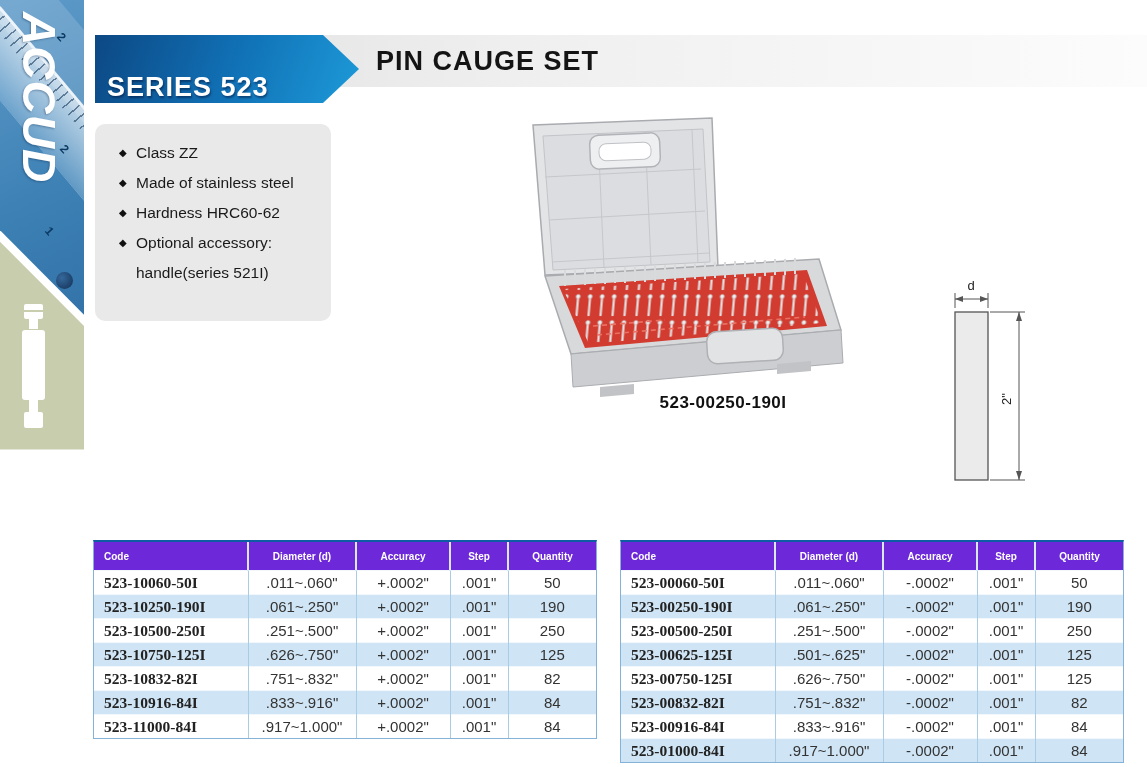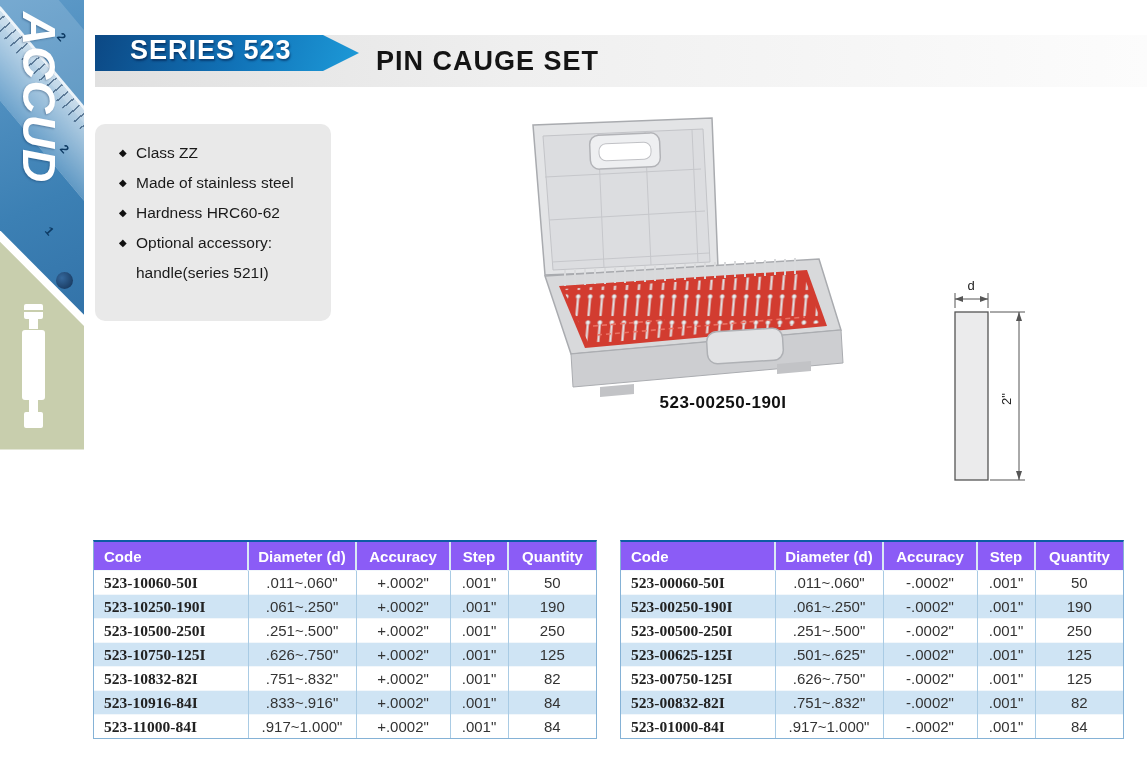--- a/index.html
+++ b/index.html
@@ -27,24 +27,24 @@
      font-style:italic;font-weight:bold;font-size:46px;letter-spacing:1px;color:#fff;
      text-shadow:1px 1px 2px rgba(10,40,80,0.35);white-space:nowrap;}
   .sidebar-green{position:absolute;inset:0;background:#c8cead;
      clip-path:polygon(0 53%,100% 71.5%,100% 98.6%,0 98.6%);}
   .pin-icon-svg{position:absolute;left:16px;top:300px;}
 
   
   .band{position:absolute;left:95px;top:35px;width:1052px;height:52px;}
   .band-bg{position:absolute;inset:0;
      background:linear-gradient(90deg,#e0e0e0 0%,#efefef 40%,#fcfcfc 100%);}
-  .series-arrow{position:absolute;left:0;top:0;width:264px;height:36px;box-sizing:border-box;
+  .series-arrow{position:absolute;left:0;top:0;width:264px;height:68px;box-sizing:border-box;
      clip-path:polygon(0 0,228px 0,100% 50%,228px 100%,0 100%);
      background:linear-gradient(110deg,#0c4884 0%,#1173b8 55%,#1d9ad8 100%);
-     display:flex;align-items:flex-start;padding-left:35px;}
+     display:flex;align-items:flex-end;padding-left:12px;}
   .series-label{font-size:27px;font-weight:bold;color:#fff;letter-spacing:1px;
      text-shadow:1px 2px 2px rgba(0,20,60,0.5);}
   .band-title{position:absolute;left:281px;top:0;line-height:52px;font-size:27px;
      font-weight:bold;color:#141414;letter-spacing:1px;}
 
   
   .features-box{position:absolute;left:95px;top:124px;width:236px;height:197px;
      background:#e9e9e9;border-radius:10px;box-sizing:border-box;padding:14px 10px 0 24px;}
   .feat{display:flex;align-items:flex-start;}
   .feat .bullet{font-size:10px;line-height:30px;color:#111;width:17px;flex:none;}
@@ -57,21 +57,21 @@
 
   
   .diagram-svg{position:absolute;left:930px;top:278px;}
   .dim-line{stroke:#555;stroke-width:1;fill:none;}
   .dim-text{font-family:"Liberation Sans",sans-serif;font-size:13px;fill:#222;}
 
   
   .tbl{position:absolute;top:540px;border:1px solid #85b2d6;border-top:2px solid #0e5ca4;}
   .tbl-left{left:93px;} .tbl-right{left:620px;}
   .tbl table{border-collapse:collapse;table-layout:fixed;width:502px;}
-  .tbl th{background:#8b5cf6;color:#fff;font-size:15px;font-weight:bold;height:28px;
+  .tbl th{background:#6d28d9;color:#fff;font-size:10px;font-weight:bold;height:28px;
      padding:0 4px;text-align:center;}
   .tbl th.code{text-align:left;padding-left:10px;}
   .tbl th + th{border-left:2px solid #d9e8f4;margin-top:25px;}
   .tbl td{height:23px;font-size:15px;color:#333;text-align:center;padding:0 4px;
      background:#fff;border-top:1.5px solid #f2f7fb;}
   .tbl td + td{border-left:1px solid #a9cbe4;}
   .tbl td.code{text-align:left;padding-left:10px;font-weight:bold;color:#222;font-size:15.5px;font-family:Liberation Serif, serif;}
   .tbl tbody tr:nth-child(even) td{background:#cfe4f4;}
 </style>
 </head>
@@ -333,20 +333,27 @@
             <td>125</td>
           </tr>
           <tr>
             <td class="code">523-00832-82I</td>
             <td>.751~.832"</td>
             <td>-.0002"</td>
             <td>.001"</td>
             <td>82</td>
           </tr>
           <tr>
+            <td class="code">523-00916-84I</td>
+            <td>.833~.916"</td>
+            <td>-.0002"</td>
+            <td>.001"</td>
+            <td>84</td>
+          </tr>
+          <tr>
             <td class="code">523-01000-84I</td>
             <td>.917~1.000"</td>
             <td>-.0002"</td>
             <td>.001"</td>
             <td>84</td>
           </tr>
         </tbody>
     </table>
   </div>
 

